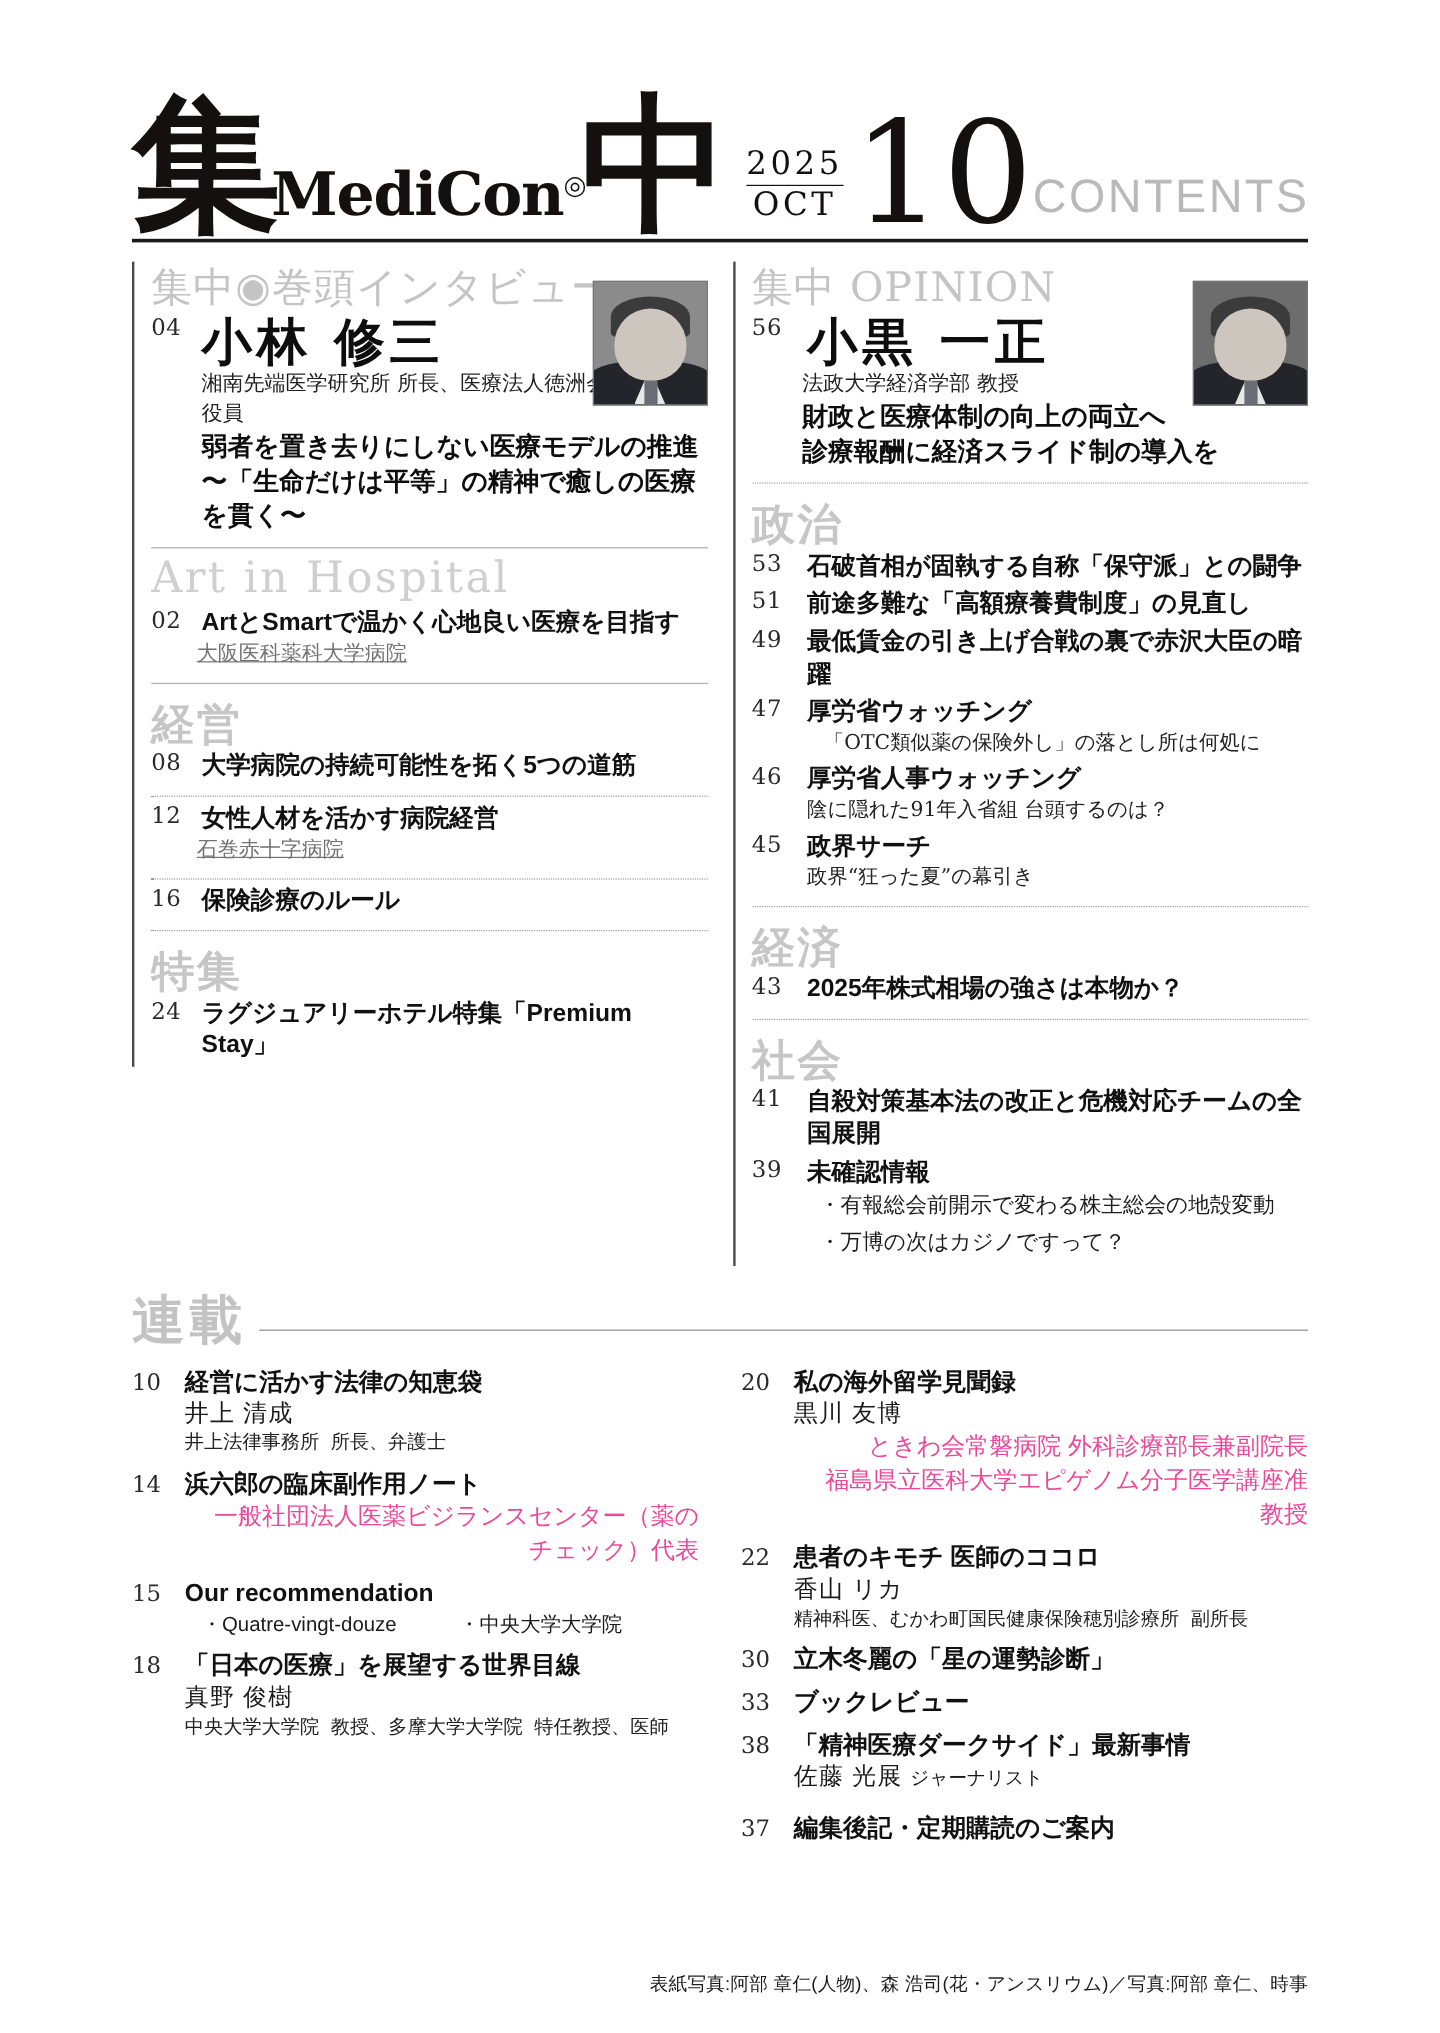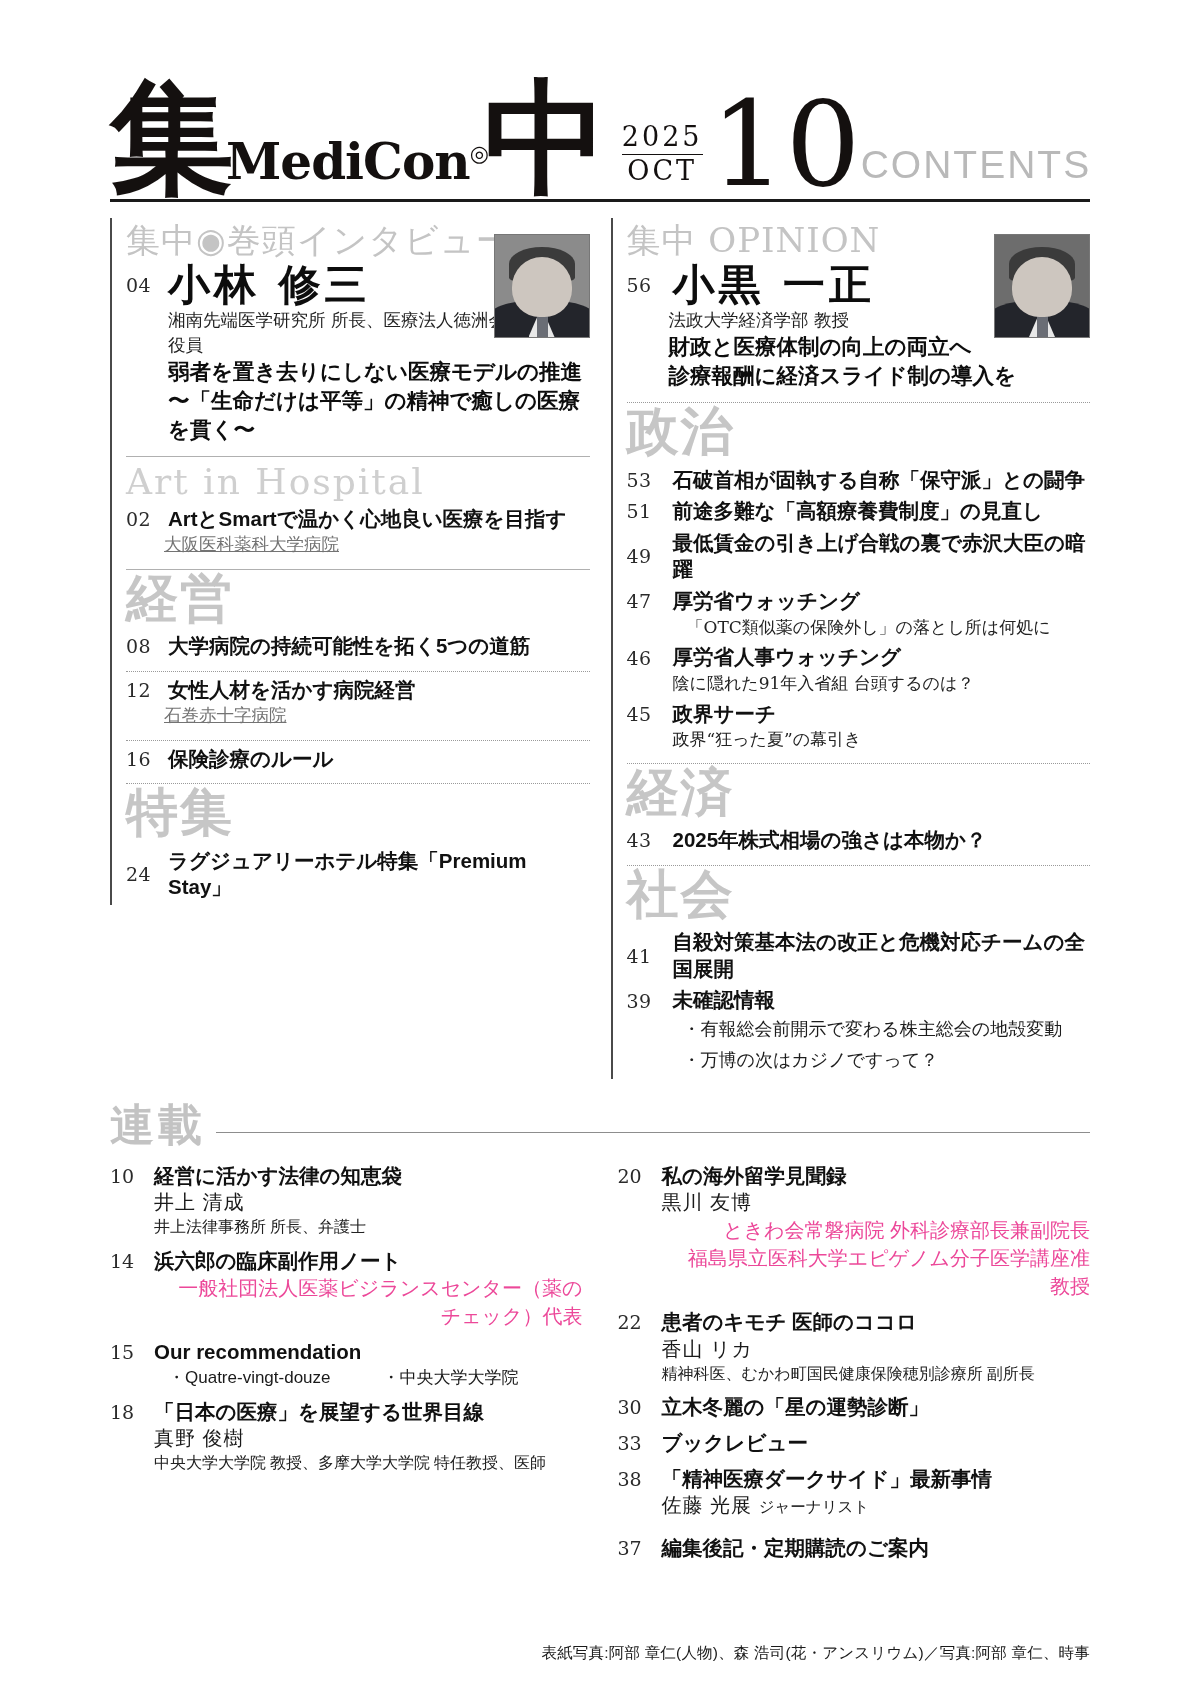--- a/index.html
+++ b/index.html
@@ -99,46 +99,46 @@
   }
   .col-left { border-left: 2px solid #4a4a4a; }
   .col-right { border-left: 2px solid #4a4a4a; margin-left: 21px; }
 
   
   .block { position: relative; padding-bottom: 4px; }
   .rule { border-top: 1px dotted #9a9a9a; margin: 7px 0 0 0; }
   .rule-solid { border-top: 1px solid #b0b0b0; margin: 7px 0 0 0; }
 
   .sec-head-jp {
-    font-family: Liberation Mono, monospace;
-    font-size: 52px;
+    font-family: Liberation Serif, serif;
+    font-size: 36px;
     font-weight: 700;
     color: #c6c6c6;
     line-height: 1.12;
     letter-spacing: 2px;
-    margin: 4px 0 -4px 0;
+    margin: 14px 0 -4px 0;
   }
   .sec-head-en {
     font-family: "DejaVu Serif", "Liberation Serif", serif;
     font-size: 36px;
     color: #cfcfcf;
     letter-spacing: 2px;
     line-height: 1.15;
     margin: 4px 0 -2px 0;
   }
   .sec-head-mix {
     font-family: "DejaVu Serif", "Liberation Serif", serif;
     font-size: 34px;
     color: #c4c4c4;
     letter-spacing: 1px;
     line-height: 1.2;
     margin: 2px 0 -4px 0;
   }
 
-  .entry { display: flex; align-items: center; margin-top: 5px; }
+  .entry { display: flex; align-items: flex-start; margin-top: 5px; }
   .pg {
     font-family: "DejaVu Serif", "Liberation Serif", serif;
     font-size: 19px;
     color: #2a2a2a;
     width: 42px;
     flex: 0 0 42px;
     text-align: left;
     letter-spacing: 0.5px;
   }
   .pg-wide { width: 46px; flex: 0 0 46px; }
@@ -277,21 +277,21 @@
   .sauthor {
     font-family: "Liberation Sans", "DejaVu Sans", sans-serif;
     font-size: 20px;
     color: #1a1a1a;
     margin-left: 44px;
     line-height: 1.35;
     letter-spacing: 1px;
   }
   .sauthor small { font-size: 15.5px; letter-spacing: 0; }
   .saff {
-    font-family: Liberation Serif, serif;
+    font-family: Liberation Mono, monospace;
     font-size: 16px;
     color: #222;
     margin-left: 44px;
     line-height: 1.4;
   }
   .saff-in {
     font-family: "Liberation Sans", "DejaVu Sans", sans-serif;
     font-size: 20px;
     color: #ec4899;
     margin-left: 58px;

